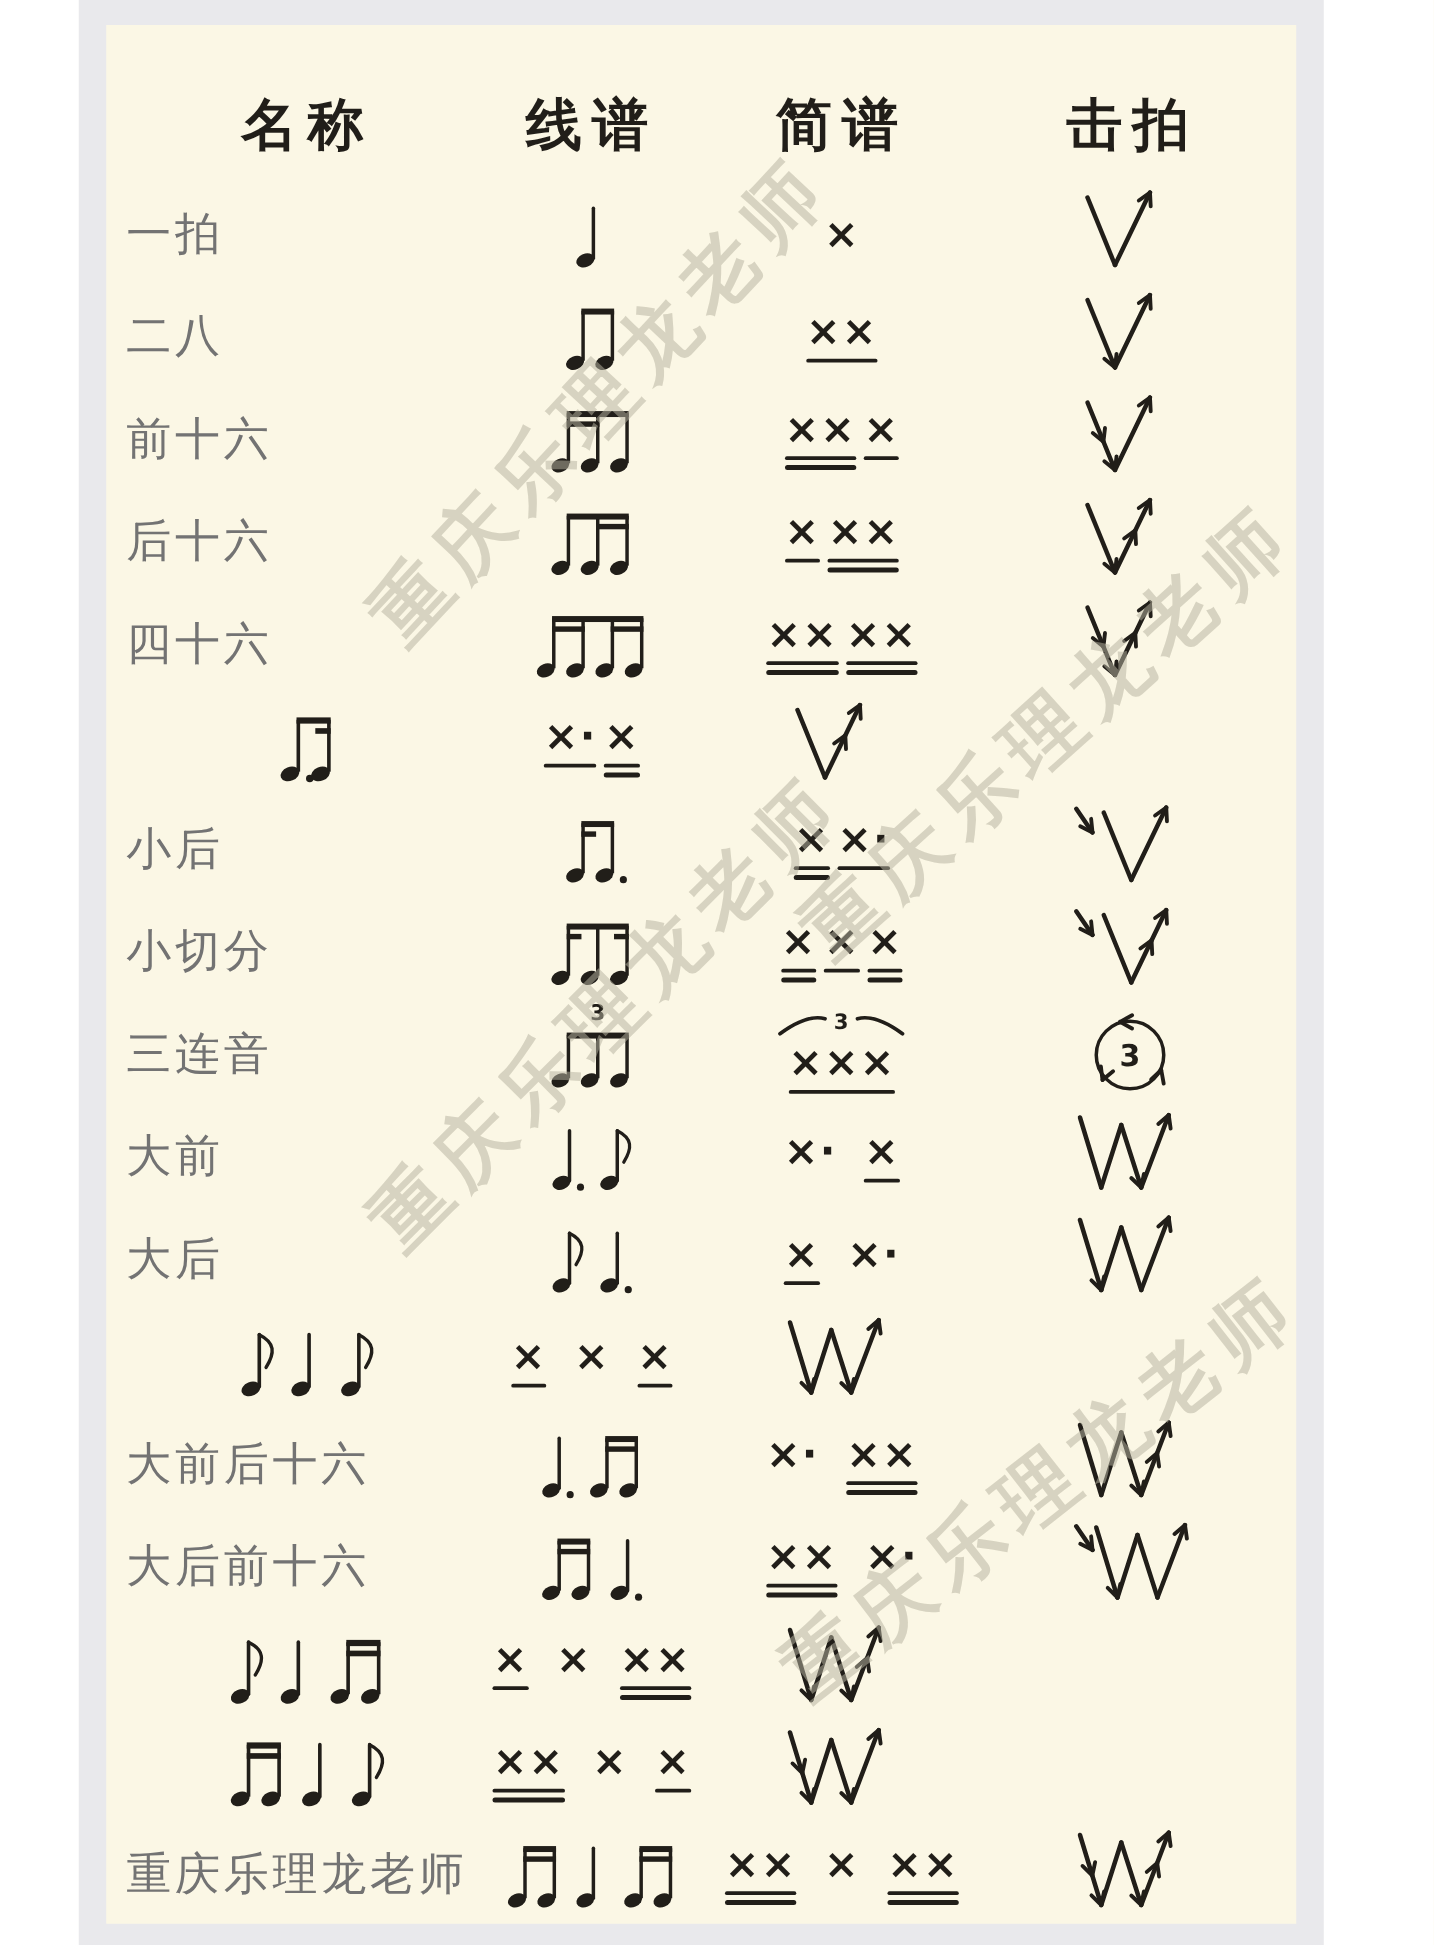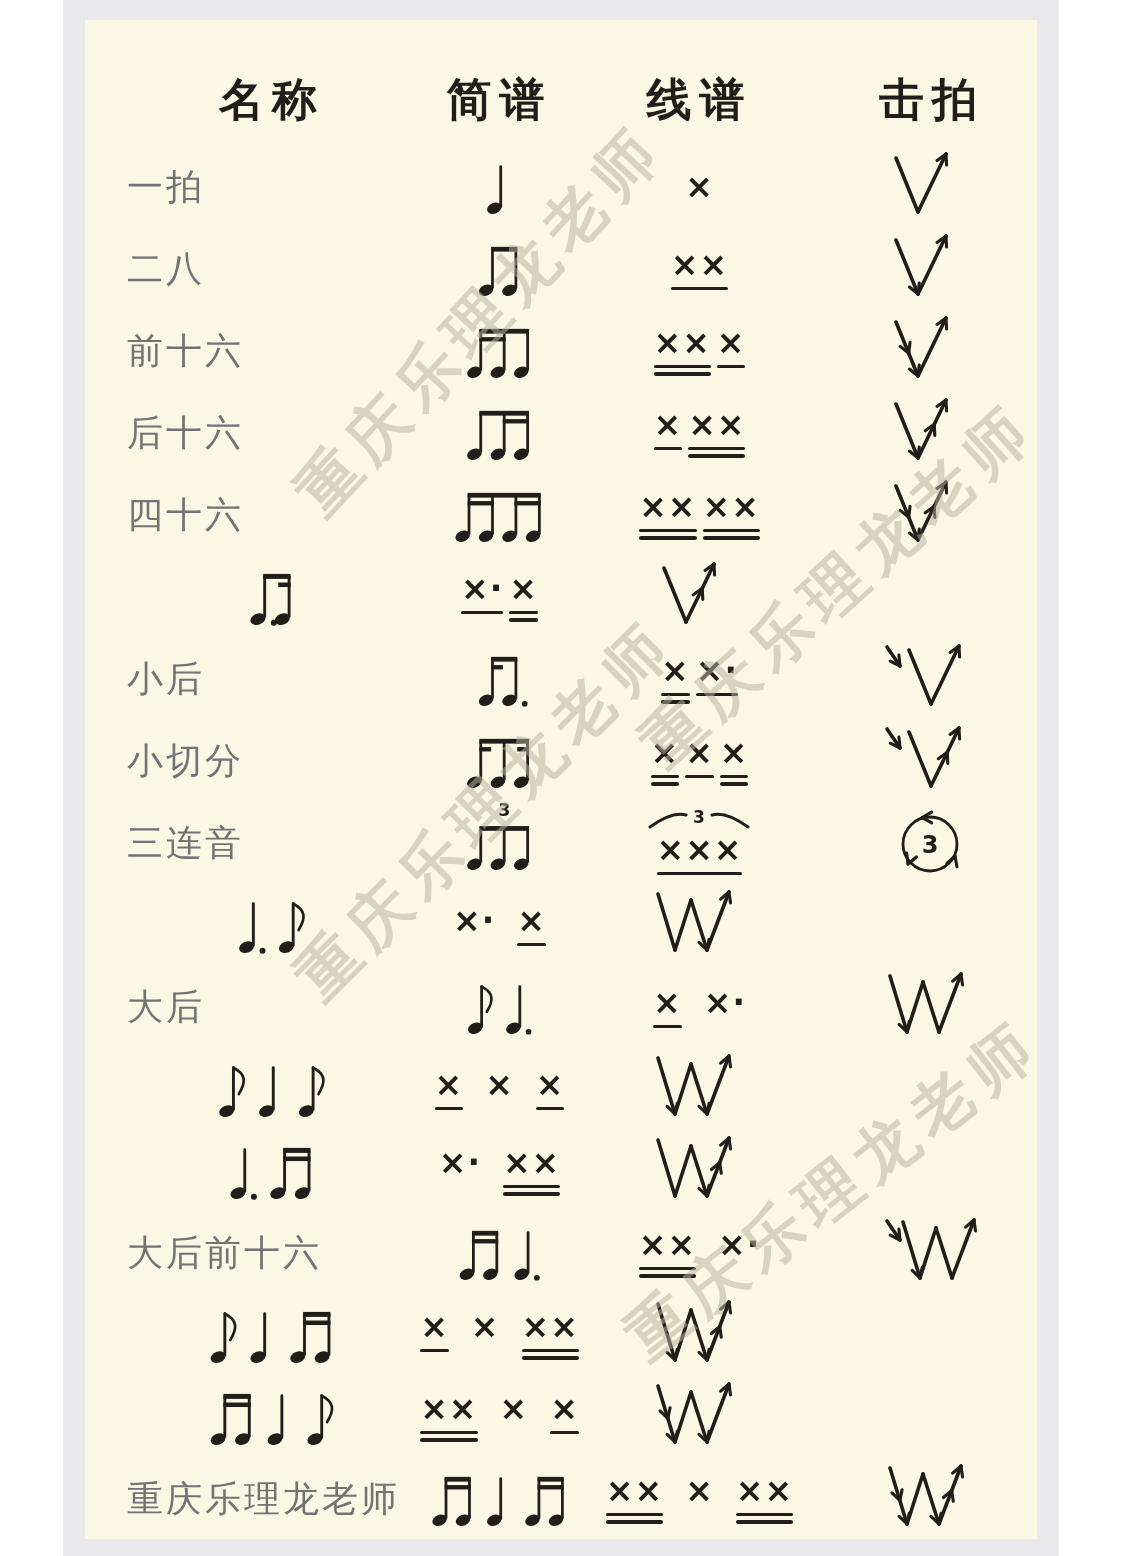--- a/index.html
+++ b/index.html
@@ -2,21 +2,21 @@
 <html><head>
 <meta charset="utf-8">
 <style>
   html,body{margin:0;padding:0;}
   body{
     width:1147px;height:1556px;position:relative;background:#ffffff;
     font-family:"DejaVu Sans",sans-serif;overflow:hidden;
   }
   .frame{position:absolute;left:63px;top:0;width:996px;height:1556px;background:#e9e9ec;}
   .card{position:absolute;left:22px;top:20px;width:952px;height:1519px;background:#fbf7e5;overflow:hidden;}
-  .content{position:relative;z-index:2;padding:36px 0 0 42px;}
+  .content{position:relative;z-index:2;padding:36px 0 0 16px;}
   .thead,.row{display:grid;grid-template-columns:290px 165px 235px 230px;align-items:center;}
   .thead{height:88px;}
   .th{
     text-align:center;font-size:45px;font-weight:600;letter-spacing:8px;color:#211e19;
   }
   .row{height:82px;}
   .name{
     text-align:left;font-size:36px;font-weight:500;letter-spacing:3px;color:#737373;white-space:nowrap;
   }
   .staff-cell,.beat-cell{display:flex;justify-content:center;align-items:center;}
@@ -44,22 +44,22 @@
   <div class="card">
     <div class="watermarks" id="wm-layer">
         <div class="wm" style="left: 395px; top: 300px; font-size: 62px; transform: translate(-50%, -50%) rotate(-47deg);">重庆乐理龙老师</div>
         <div class="wm" style="left: 400px; top: 790px; font-size: 62px; transform: translate(-50%, -50%) rotate(-45deg);">重庆乐理龙老师</div>
         <div class="wm" style="left: 753px; top: 565px; font-size: 62px; transform: translate(-50%, -50%) rotate(-42deg);">重庆乐理龙老师</div>
         <div class="wm" style="left: 748px; top: 1170px; font-size: 62px; transform: translate(-50%, -50%) rotate(-38deg);">重庆乐理龙老师</div>
       </div>
     <div class="content">
       <div class="thead">
         <div class="th">名称</div>
+        <div class="th">线谱</div>
         <div class="th">简谱</div>
-        <div class="th">线谱</div>
         <div class="th">击拍</div>
       </div>
       <div id="rows">
           <div class="row">
             <div class="name">一拍</div>
             <div class="staff-cell">
               <svg viewBox="0 0 190 95" width="172" height="86">
                 <ellipse cx="89" cy="72" rx="8.6" ry="6.1" fill="#211e19" transform="rotate(-22 89 72)"></ellipse>
                 <line x1="96.4" y1="70" x2="96.4" y2="24" stroke="#211e19" stroke-width="3.2" stroke-linecap="round"></line>
               </svg>
@@ -391,20 +391,21 @@
                 <line x1="40" y1="11.5" x2="49.6534081807941" y2="6.226319075353766" stroke="#211e19" stroke-width="3.1" stroke-linecap="round"></line>
                 <line x1="40" y1="11.5" x2="49.6534081807941" y2="16.773680924646232" stroke="#211e19" stroke-width="3.1" stroke-linecap="round"></line>
                 <line x1="26" y1="58" x2="24.674469536958966" y2="47.080157098586525" stroke="#211e19" stroke-width="3.1" stroke-linecap="round"></line>
                 <line x1="26" y1="58" x2="34.472543794520384" y2="50.98458827652046" stroke="#211e19" stroke-width="3.1" stroke-linecap="round"></line>
                 <line x1="73" y1="50" x2="74.9607066121444" y2="60.823845415613306" stroke="#211e19" stroke-width="3.1" stroke-linecap="round"></line>
                 <line x1="73" y1="50" x2="64.95142244238797" y2="57.498026360256674" stroke="#211e19" stroke-width="3.1" stroke-linecap="round"></line>
               </svg>
             </div>
           </div>
           <div class="row">
+            <div class="name">大前</div>
             <div class="staff-cell">
               <svg viewBox="0 0 190 95" width="172" height="86">
                 <ellipse cx="67" cy="72" rx="8.6" ry="6.1" fill="#211e19" transform="rotate(-22 67 72)"></ellipse>
                 <line x1="74.4" y1="70" x2="74.4" y2="24" stroke="#211e19" stroke-width="3.2" stroke-linecap="round"></line>
                 <circle cx="84.5" cy="76" r="3.3" fill="#211e19"></circle>
                 <ellipse cx="111" cy="72" rx="8.6" ry="6.1" fill="#211e19" transform="rotate(-22 111 72)"></ellipse>
                 <line x1="118.4" y1="70" x2="118.4" y2="24" stroke="#211e19" stroke-width="3.2" stroke-linecap="round"></line>
                 <path d="M 118.4 24 C 132.4 31 132.4 40 124.4 53" stroke="#211e19" stroke-width="3" fill="none" stroke-linecap="round"></path>
               </svg>
             </div>
@@ -505,20 +506,21 @@
                 <line x1="25" y1="62" x2="17.149579667003323" y2="54.29474850538463" stroke="#211e19" stroke-width="3.1" stroke-linecap="round"></line>
                 <line x1="25" y1="62" x2="27.242145355414273" y2="51.23093392140274" stroke="#211e19" stroke-width="3.1" stroke-linecap="round"></line>
                 <line x1="57" y1="62" x2="49.03509444541133" y2="54.41315088416261" stroke="#211e19" stroke-width="3.1" stroke-linecap="round"></line>
                 <line x1="57" y1="62" x2="59.080656559926396" y2="51.19857100751779" stroke="#211e19" stroke-width="3.1" stroke-linecap="round"></line>
                 <line x1="79" y1="4" x2="80.50725653412104" y2="14.896246038904842" stroke="#211e19" stroke-width="3.1" stroke-linecap="round"></line>
                 <line x1="79" y1="4" x2="70.64549929585402" y2="11.155579500251834" stroke="#211e19" stroke-width="3.1" stroke-linecap="round"></line>
               </svg>
             </div>
           </div>
           <div class="row">
+            <div class="name">大前后十六</div>
             <div class="staff-cell">
               <svg viewBox="0 0 190 95" width="172" height="86">
                 <ellipse cx="57.5" cy="72" rx="8.6" ry="6.1" fill="#211e19" transform="rotate(-22 57.5 72)"></ellipse>
                 <line x1="64.9" y1="70" x2="64.9" y2="24" stroke="#211e19" stroke-width="3.2" stroke-linecap="round"></line>
                 <circle cx="75" cy="76" r="3.3" fill="#211e19"></circle>
                 <ellipse cx="101.5" cy="72" rx="8.6" ry="6.1" fill="#211e19" transform="rotate(-22 101.5 72)"></ellipse>
                 <line x1="108.9" y1="70" x2="108.9" y2="24" stroke="#211e19" stroke-width="3.2"></line>
                 <ellipse cx="128.5" cy="72" rx="8.6" ry="6.1" fill="#211e19" transform="rotate(-22 128.5 72)"></ellipse>
                 <line x1="135.9" y1="70" x2="135.9" y2="24" stroke="#211e19" stroke-width="3.2"></line>
                 <rect x="107.30000000000001" y="22" width="30.19999999999999" height="5.5" fill="#211e19"></rect>

